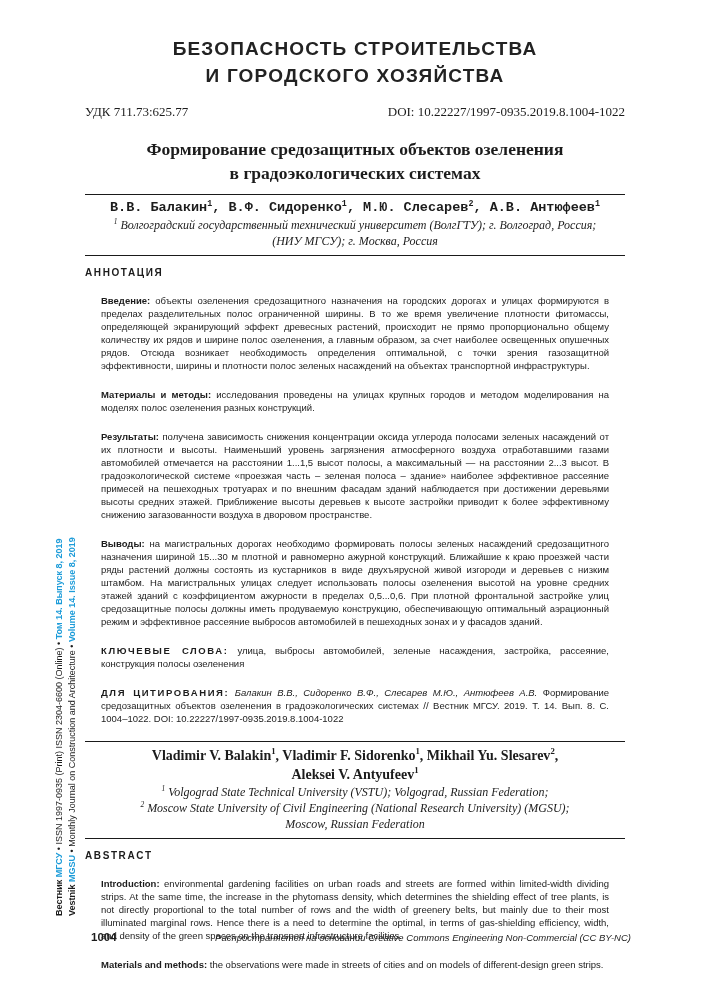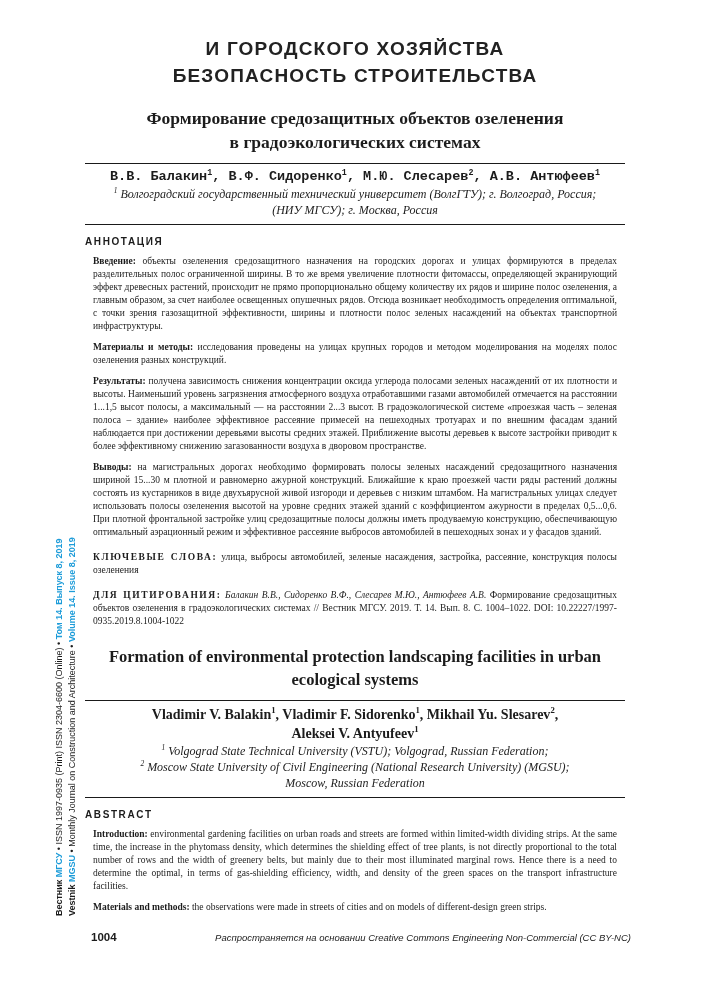--- a/index.html
+++ b/index.html
@@ -17,21 +17,21 @@
   .title-ru{margin-top:17px;text-align:center;font-family:"Liberation Serif",serif;
         font-weight:bold;font-size:17.5px;line-height:24px;}
   .authors-block{margin-top:9px;border-top:1.5px solid #1a1a1a;border-bottom:1.5px solid #1a1a1a;
         padding:4px 0 6px;text-align:center;}
   .authors-line{font-family:Liberation Mono, monospace;font-weight:bold;font-size:13.5px;line-height:18px;}
   .affil{font-family:"Liberation Serif",serif;font-style:italic;font-size:12px;line-height:16px;}
   sup{vertical-align:super;font-size:62%;line-height:0;}
 
   
   .sec-heading{margin-top:11px;font-size:10px;font-weight:bold;letter-spacing:1.6px;}
-  .body-par{margin:8px;font-size:9.5px;line-height:13px;text-align:justify;font-family:Liberation Serif, serif;}
+  .body-par{margin:16px;font-size:9.5px;line-height:13px;text-align:justify;}
   .body-par b{font-weight:bold;}
   .spaced{margin-top:12px;}
   .ls{font-weight:bold;letter-spacing:1.6px;}
   .cite-authors{font-style:italic;}
 
   
   .title-en{margin-top:17px;text-align:center;font-family:"Liberation Serif",serif;
         font-weight:bold;font-size:16.5px;line-height:23px;}
   .authors-line-en{font-family:"Liberation Serif",serif;font-weight:bold;font-size:14px;line-height:19px;}
 
@@ -54,24 +54,28 @@
 <div class="page">
 
   <div class="sidebar">
     <div><span class="sb-bold">Вестник </span><span class="sb-accent">МГСУ</span><span> • ISSN 1997-0935 (Print) ISSN 2304-6600 (Online) • </span><span class="sb-accent">Том 14. Выпуск 8, 2019</span></div>
     <div><span class="sb-bold">Vestnik </span><span class="sb-accent">MGSU</span><span> • Monthly Journal on Construction and Architecture • </span><span class="sb-accent">Volume 14. Issue 8, 2019</span></div>
   </div>
 
   <div class="content">
 
     <div class="journal-section">
+      <div>БЕЗОПАСНОСТЬ СТРОИТЕЛЬСТВА</div>
       <div>И ГОРОДСКОГО ХОЗЯЙСТВА</div>
-      <div>БЕЗОПАСНОСТЬ СТРОИТЕЛЬСТВА</div>
     </div>
 
+    <div class="meta-row">
+      <span>УДК 711.73:625.77</span>
+      <span>DOI: 10.22227/1997-0935.2019.8.1004-1022</span>
+    </div>
 
     <div class="title-ru">
       <div>Формирование средозащитных объектов озеленения</div>
       <div>в градоэкологических системах</div>
     </div>
 
     <div class="authors-block">
       <div class="authors-line"><span>В.В. Балакин</span><sup>1</sup><span>, </span><span>В.Ф. Сидоренко</span><sup>1</sup><span>, </span><span>М.Ю. Слесарев</span><sup>2</sup><span>, </span><span>А.В. Антюфеев</span><sup>1</sup></div>
       <div class="affil"><sup>1</sup><span> Волгоградский государственный технический университет (ВолгГТУ); г. Волгоград, Россия;</span></div>
       <div class="affil"><span>(НИУ МГСУ); г. Москва, Россия</span></div>
@@ -80,24 +84,20 @@
     <div class="sec-heading">АННОТАЦИЯ</div>
     <p class="body-par"><b>Введение:</b> <span>объекты озеленения средозащитного назначения на городских дорогах и улицах формируются в пределах разделительных полос ограниченной ширины. В то же время увеличение плотности фитомассы, определяющей экранирующий эффект древесных растений, происходит не прямо пропорционально общему количеству их рядов и ширине полос озеленения, а главным образом, за счет наиболее освещенных опушечных рядов. Отсюда возникает необходимость определения оптимальной, с точки зрения газозащитной эффективности, ширины и плотности полос зеленых насаждений на объектах транспортной инфраструктуры.</span></p>
     <p class="body-par"><b>Материалы и методы:</b> <span>исследования проведены на улицах крупных городов и методом моделирования на моделях полос озеленения разных конструкций.</span></p>
     <p class="body-par"><b>Результаты:</b> <span>получена зависимость снижения концентрации оксида углерода полосами зеленых насаждений от их плотности и высоты. Наименьший уровень загрязнения атмосферного воздуха отработавшими газами автомобилей отмечается на расстоянии 1...1,5 высот полосы, а максимальный — на расстоянии 2...3 высот. В градоэкологической системе «проезжая часть – зеленая полоса – здание» наиболее эффективное рассеяние примесей на пешеходных тротуарах и по внешним фасадам зданий наблюдается при достижении деревьями высоты средних этажей. Приближение высоты деревьев к высоте застройки приводит к более эффективному снижению загазованности воздуха в дворовом пространстве.</span></p>
     <p class="body-par"><b>Выводы:</b> <span>на магистральных дорогах необходимо формировать полосы зеленых насаждений средозащитного назначения шириной 15...30 м плотной и равномерно ажурной конструкций. Ближайшие к краю проезжей части ряды растений должны состоять из кустарников в виде двухъярусной живой изгороди и деревьев с низким штамбом. На магистральных улицах следует использовать полосы озеленения высотой на уровне средних этажей зданий с коэффициентом ажурности в пределах 0,5...0,6. При плотной фронтальной застройке улиц средозащитные полосы должны иметь продуваемую конструкцию, обеспечивающую оптимальный аэрационный режим и эффективное рассеяние выбросов автомобилей в пешеходных зонах и у фасадов зданий.</span></p>
 
     <p class="body-par spaced"><span class="ls">КЛЮЧЕВЫЕ СЛОВА:</span> <span>улица, выбросы автомобилей, зеленые насаждения, застройка, рассеяние, конструкция полосы озеленения</span></p>
 
     <p class="body-par spaced"><span class="ls">ДЛЯ ЦИТИРОВАНИЯ:</span> <span class="cite-authors">Балакин В.В., Сидоренко В.Ф., Слесарев М.Ю., Антюфеев А.В.</span> <span>Формирование средозащитных объектов озеленения в градоэкологических системах // Вестник МГСУ. 2019. Т. 14. Вып. 8. С. 1004–1022. DOI: 10.22227/1997-0935.2019.8.1004-1022</span></p>
 
-    <div class="title-en">
-      <div>Formation of environmental protection landscaping facilities in urban</div>
-      <div>ecological systems</div>
-    </div>
 
     <div class="authors-block">
       <div class="authors-line-en"><span>Vladimir V. Balakin</span><sup>1</sup><span>, </span><span>Vladimir F. Sidorenko</span><sup>1</sup><span>, </span><span>Mikhail Yu. Slesarev</span><sup>2</sup><span>,</span></div>
       <div class="authors-line-en"><span>Aleksei V. Antyufeev</span><sup>1</sup></div>
       <div class="affil"><sup>1</sup><span> Volgograd State Technical University (VSTU); Volgograd, Russian Federation;</span></div>
       <div class="affil"><sup>2</sup><span> Moscow State University of Civil Engineering (National Research University) (MGSU);</span></div>
       <div class="affil"><span>Moscow, Russian Federation</span></div>
     </div>
 
     <div class="sec-heading">ABSTRACT</div>

